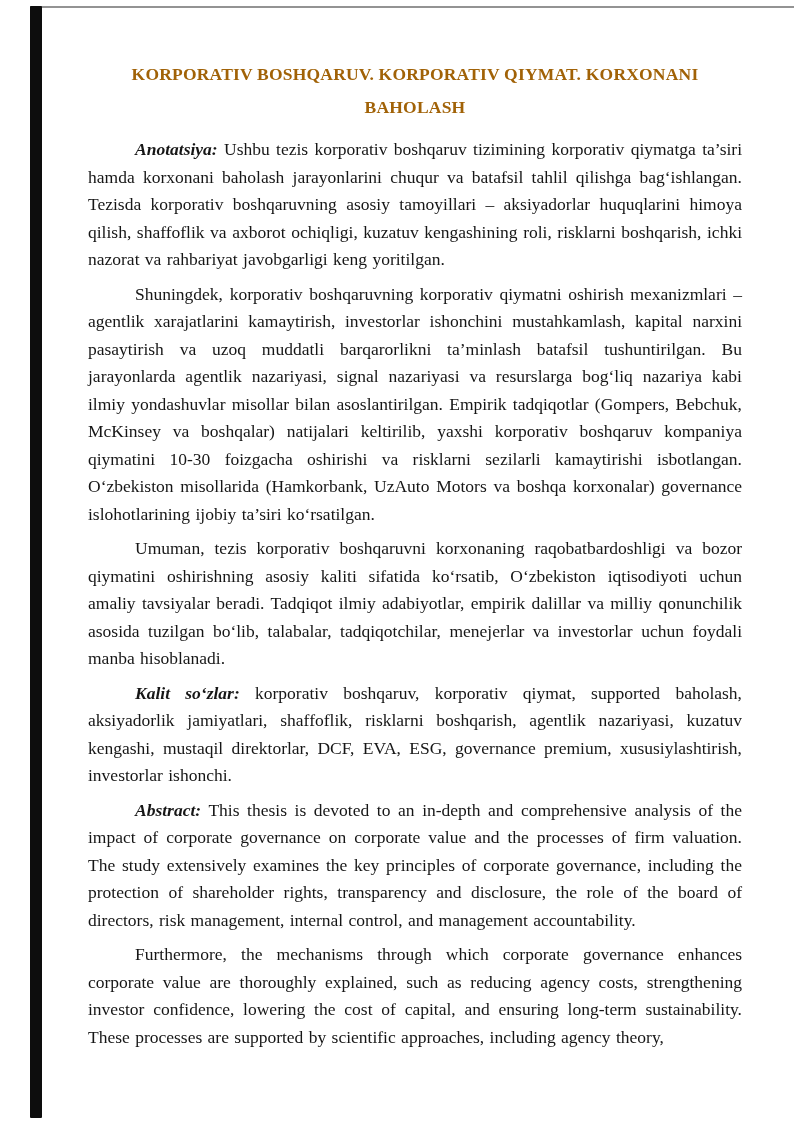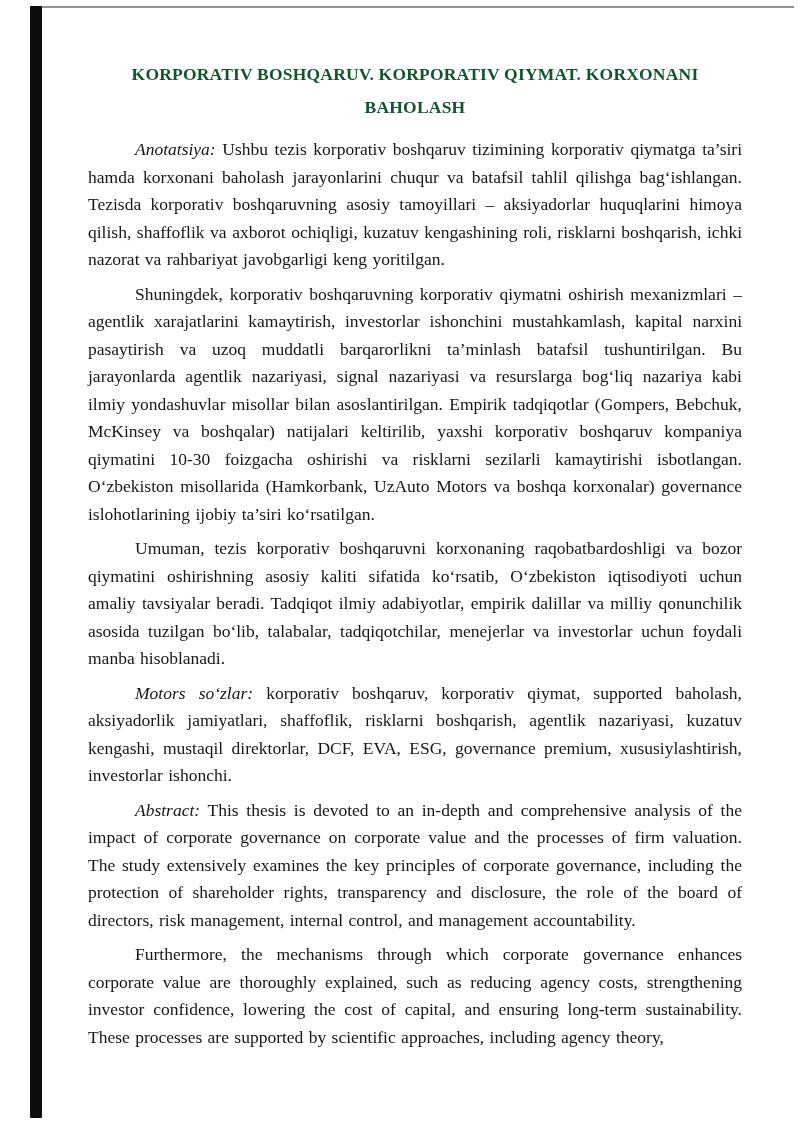--- a/index.html
+++ b/index.html
@@ -36,51 +36,51 @@
     top: 58px;
     width: 654px;
   }
   h1.doc-title {
     font-size: 17.5px;
     font-weight: bold;
     text-align: center;
     line-height: 33px;
     letter-spacing: 0.2px;
     margin-bottom: 12px;
-    color: #14532d;
+    color: #a16207;
   }
   .doc-body p {
     font-size: 17.5px;
     line-height: 27.5px;
     text-align: justify;
     text-indent: 47px;
     margin-bottom: 7px;
     word-spacing: 1px;
     color: #161616;
   }
   .doc-body p .lead {
-    font-weight: normal;
+    font-weight: bold;
     font-style: italic;
   }
 </style>
 </head>
 <body>
 
 <div class="scan-topline"></div>
 <div class="scan-bar"></div>
 
 <div class="page-content">
   <h1 class="doc-title">KORPORATIV BOSHQARUV. KORPORATIV QIYMAT. KORXONANI BAHOLASH</h1>
 
   <div class="doc-body">
     <p><span class="lead">Anotatsiya:</span><span> Ushbu tezis korporativ boshqaruv tizimining korporativ qiymatga ta’siri hamda korxonani baholash jarayonlarini chuqur va batafsil tahlil qilishga bag‘ishlangan. Tezisda korporativ boshqaruvning asosiy tamoyillari – aksiyadorlar huquqlarini himoya qilish, shaffoflik va axborot ochiqligi, kuzatuv kengashining roli, risklarni boshqarish, ichki nazorat va rahbariyat javobgarligi keng yoritilgan.</span></p>
 
     <p><span class="lead"></span><span>Shuningdek, korporativ boshqaruvning korporativ qiymatni oshirish mexanizmlari – agentlik xarajatlarini kamaytirish, investorlar ishonchini mustahkamlash, kapital narxini pasaytirish va uzoq muddatli barqarorlikni ta’minlash batafsil tushuntirilgan. Bu jarayonlarda agentlik nazariyasi, signal nazariyasi va resurslarga bog‘liq nazariya kabi ilmiy yondashuvlar misollar bilan asoslantirilgan. Empirik tadqiqotlar (Gompers, Bebchuk, McKinsey va boshqalar) natijalari keltirilib, yaxshi korporativ boshqaruv kompaniya qiymatini 10-30 foizgacha oshirishi va risklarni sezilarli kamaytirishi isbotlangan. O‘zbekiston misollarida (Hamkorbank, UzAuto Motors va boshqa korxonalar) governance islohotlarining ijobiy ta’siri ko‘rsatilgan.</span></p>
 
     <p><span class="lead"></span><span>Umuman, tezis korporativ boshqaruvni korxonaning raqobatbardoshligi va bozor qiymatini oshirishning asosiy kaliti sifatida ko‘rsatib, O‘zbekiston iqtisodiyoti uchun amaliy tavsiyalar beradi. Tadqiqot ilmiy adabiyotlar, empirik dalillar va milliy qonunchilik asosida tuzilgan bo‘lib, talabalar, tadqiqotchilar, menejerlar va investorlar uchun foydali manba hisoblanadi.</span></p>
 
-    <p><span class="lead">Motors so‘zlar:</span><span> korporativ boshqaruv, korporativ qiymat, supported baholash, aksiyadorlik jamiyatlari, shaffoflik, risklarni boshqarish, agentlik nazariyasi, kuzatuv kengashi, mustaqil direktorlar, DCF, EVA, ESG, governance premium, xususiylashtirish, investorlar ishonchi.</span></p>
+    <p><span class="lead">Kalit so‘zlar:</span><span> korporativ boshqaruv, korporativ qiymat, supported baholash, aksiyadorlik jamiyatlari, shaffoflik, risklarni boshqarish, agentlik nazariyasi, kuzatuv kengashi, mustaqil direktorlar, DCF, EVA, ESG, governance premium, xususiylashtirish, investorlar ishonchi.</span></p>
 
     <p><span class="lead">Abstract:</span><span> This thesis is devoted to an in-depth and comprehensive analysis of the impact of corporate governance on corporate value and the processes of firm valuation. The study extensively examines the key principles of corporate governance, including the protection of shareholder rights, transparency and disclosure, the role of the board of directors, risk management, internal control, and management accountability.</span></p>
 
     <p><span class="lead"></span><span>Furthermore, the mechanisms through which corporate governance enhances corporate value are thoroughly explained, such as reducing agency costs, strengthening investor confidence, lowering the cost of capital, and ensuring long-term sustainability. These processes are supported by scientific approaches, including agency theory,</span></p>
   </div>
 </div>
 
 </body></html>

